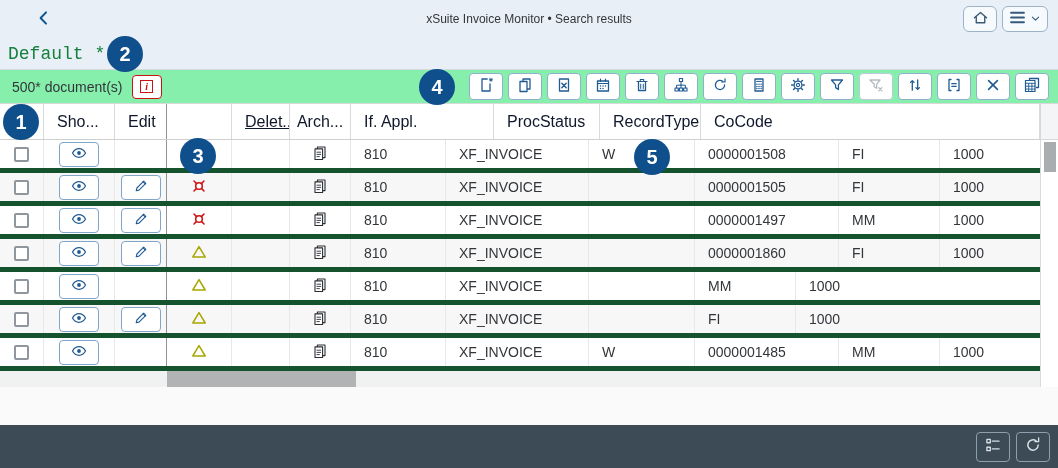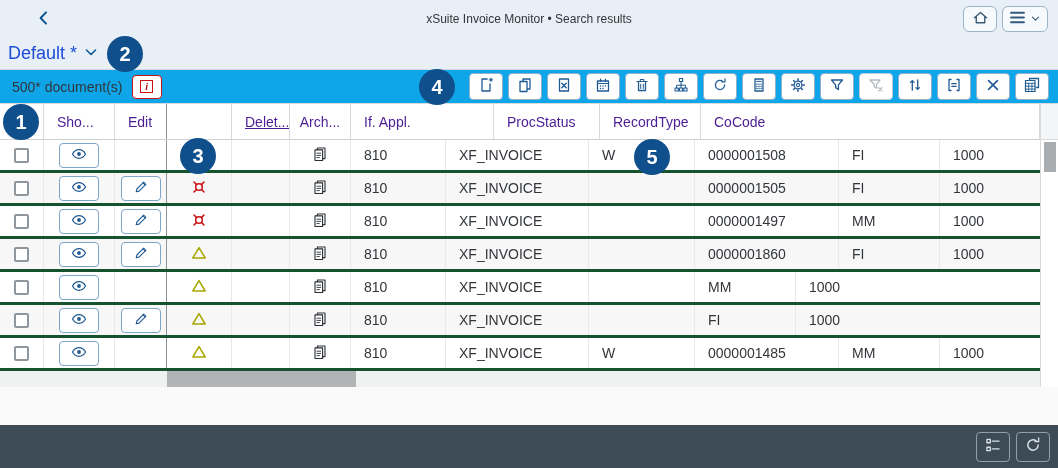--- a/index.html
+++ b/index.html
@@ -13,44 +13,44 @@
   .back-btn{position:absolute;left:30px;top:7px;width:28px;height:24px;border:none;
             background:transparent;display:flex;align-items:center;justify-content:center;cursor:pointer;}
   .shell-title{width:100%;text-align:center;font-size:12px;color:#32363a;}
   .top-right{position:absolute;right:10px;top:6px;display:flex;gap:5px;}
   .hbtn{height:26px;min-width:34px;border:1px solid #9db3c8;border-radius:6px;background:#f6fafd;
         display:flex;align-items:center;justify-content:center;gap:4px;padding:0 6px;cursor:pointer;}
 
   
   .variantbar{position:absolute;top:38px;left:0;right:0;height:32px;background:#e9eff6;
               border-bottom:1px solid #d3d9de;display:flex;align-items:center;padding-left:8px;gap:6px;}
-  .variant-name{font-size:18px;color:#1d4ed8;cursor:pointer;}
-
-  
-  .toolbar{position:absolute;top:70px;left:0;right:0;height:34px;background:#0ea5e9;
+  .variant-name{font-size:18px;color:#15803d;cursor:pointer;font-family:Liberation Mono, monospace;}
+
+  
+  .toolbar{position:absolute;top:70px;left:0;right:0;height:34px;background:#86efac;
            border-bottom:1px solid #d9d9d9;display:flex;align-items:center;justify-content:space-between;}
   .tleft{display:flex;align-items:center;gap:9px;padding-left:12px;}
   .count{font-size:14px;color:#32363a;}
   .info-btn{height:24px;min-width:30px;border:1px solid #cc1111;border-radius:4px;background:#fff;
             display:flex;align-items:center;justify-content:center;cursor:pointer;}
   .info-inner{width:13px;height:13px;border:1.5px solid #cc1111;color:#cc1111;
               font:italic bold 10px "Liberation Serif",serif;display:flex;align-items:center;
               justify-content:center;}
   .tright{display:flex;gap:5px;padding-right:9px;}
   .tbtn{width:34px;height:27px;border:1px solid #91aecb;border-radius:4px;background:#fff;
         display:flex;align-items:center;justify-content:center;cursor:pointer;}
   .tbtn.disabled{border-color:#bccbda;cursor:default;}
 
   
   .tbl{position:absolute;top:104px;left:0;width:1040px;background:#fff;}
-  .trow{display:flex;height:33px;border-bottom:3px solid #14532d;background:#fff;}
+  .trow{display:flex;height:33px;border-bottom:5px solid #14532d;background:#fff;}
   .trow.alt{background:#f7f7f8;}
   .hrow{display:flex;height:36px;border-bottom:1px solid #cfcfcf;background:#fff;}
   .cell{display:flex;align-items:center;border-right:1px solid #e8e8e8;overflow:hidden;white-space:nowrap;}
-  .hrow .cell{border-right:1px solid #d9d9d9;color:#4c1d95;font-size:14px;}
+  .hrow .cell{border-right:1px solid #d9d9d9;color:#0f172a;font-size:16px;}
   .trow .cell{font-size:14px;color:#32363a;}
   .c0{width:44px;justify-content:center;}
   .c1{width:71px;justify-content:center;}
   .c2{width:52px;justify-content:center;border-right:1px solid #8d9499 !important;}
   .c3{width:65px;justify-content:center;}
   .c4{width:58px;padding-left:13px;text-decoration:underline;}
   .c5{width:61px;justify-content:center;}
   .c6{width:95px;padding-left:13px;}
   .c7{width:143px;padding-left:13px;}
   .c8{width:106px;padding-left:13px;}

